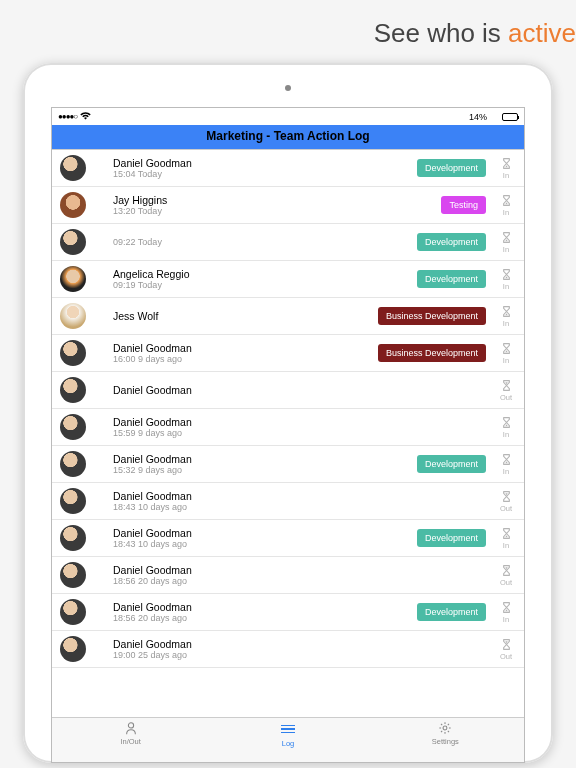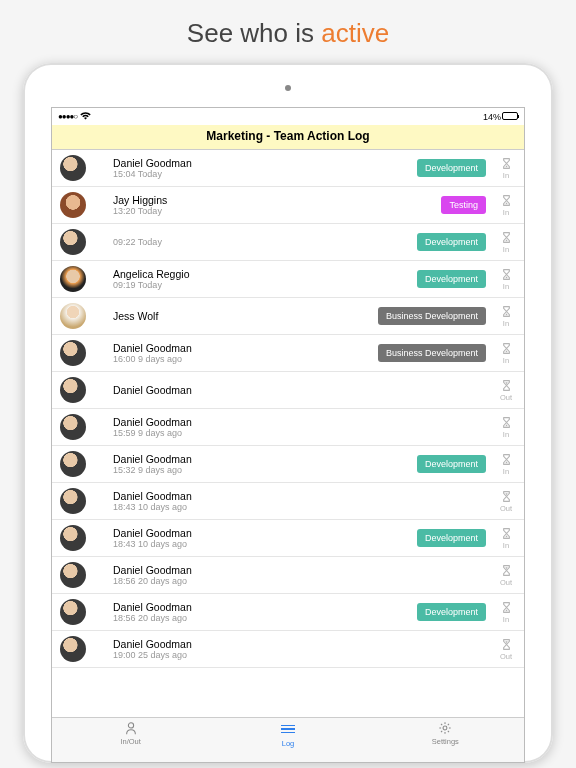--- a/index.html
+++ b/index.html
@@ -1,40 +1,40 @@
 <!DOCTYPE html>
 <html><head>
 <meta charset="utf-8">
 <style>
 * { box-sizing: border-box; margin: 0; padding: 0; }
 body { background: #f5f5f5; font-family: -apple-system, Helvetica, Arial, sans-serif; width: 576px; height: 768px; overflow: hidden; }
-.promo-header { text-align: center; padding: 18px 0 14px; font-size: 26px; font-weight: 300; color: #444; }
+.promo-header { text-align: right; padding: 18px 0 14px; font-size: 26px; font-weight: 300; color: #444; }
 .promo-header .active { color: #ed7d31; font-weight: 400; }
 .device-frame { margin: 0 auto; width: 530px; height: 700px; background: #fff; border-radius: 28px; box-shadow: 0 2px 12px rgba(0,0,0,0.2), inset 0 0 0 2px #ddd; padding: 44px 28px 0; position: relative; }
 .camera { position: absolute; top: 22px; left: 50%; transform: translateX(-50%); width: 6px; height: 6px; border-radius: 50%; background: #888; }
 .screen { width: 100%; height: 100%; border: 1px solid #bbb; background: #fff; display: flex; flex-direction: column; overflow: hidden; }
 .status-bar { display: flex; align-items: center; justify-content: space-between; padding: 3px 6px; font-size: 9px; color: #000; }
 .status-left { display: flex; align-items: center; gap: 3px; }
 .signal { letter-spacing: -1px; font-size: 8px; }
 .wifi { font-size: 10px; }
-.status-right { display: flex; align-items: flex-start; gap: 1px; }
+.status-right { display: flex; align-items: center; gap: 15px; }
 .battery { width: 16px; height: 8px; border: 1px solid #000; border-radius: 2px; position: relative; }
 .battery::after { content:''; position:absolute; right:-2px; top:2px; width:1px; height:3px; background:#000; }
 .battery-fill { height:100%; width:14%; background:#000; }
-.app-title { text-align:center; font-size:12px; font-weight:600; padding:4px 0 6px; border-bottom:1px solid #ccc; background:#fef9c3; }
+.app-title { text-align:center; font-size:12px; font-weight:600; padding:4px 0 6px; border-bottom:1px solid #ccc; background:#3b82f6; }
 .log-list { flex:1; overflow:hidden; }
 .row { display:flex; align-items:center; padding:5px 8px; border-bottom:1px solid #e5e5e5; height:37px; }
 .avatar { width:26px; height:26px; border-radius:50%; flex-shrink:0; margin-right:8px; }
 .info { flex:1; min-width:0;margin-left:19px; }
 .name { font-size:10.5px; color:#000; line-height:1.15; }
 .time { font-size:9px; color:#999; line-height:1.15; }
 .tag { font-size:9px; color:#fff; padding:4px 8px; border-radius:3px; margin-right:10px; white-space:nowrap; }
 .tag.development { background:#4bbba5; }
 .tag.testing { background:#d946ef; }
-.tag.business { background:#737373; }
+.tag.business { background:#7f1d1d; }
 .status-col { width:20px; text-align:center; color:#b5b5b5; }
 .status-col svg { display:block; margin:0 auto; }
 .status-label { font-size:7.5px; color:#b5b5b5; margin-top:1px; }
 .tab-bar { display:flex; border-top:1px solid #ccc; background:#f7f7f7; }
 .tab { flex:1; text-align:center; padding:3px 0 14px; color:#888; }
 .tab.active { color:#2f80ed; }
 .tab-icon { font-size:13px; line-height:1; display:block; }
 .tab-label { font-size:7.5px; }
 .lines-icon { display:inline-block; width:14px; }
 .lines-icon span { display:block; height:1.5px; background:currentColor; margin:2px 0; }

